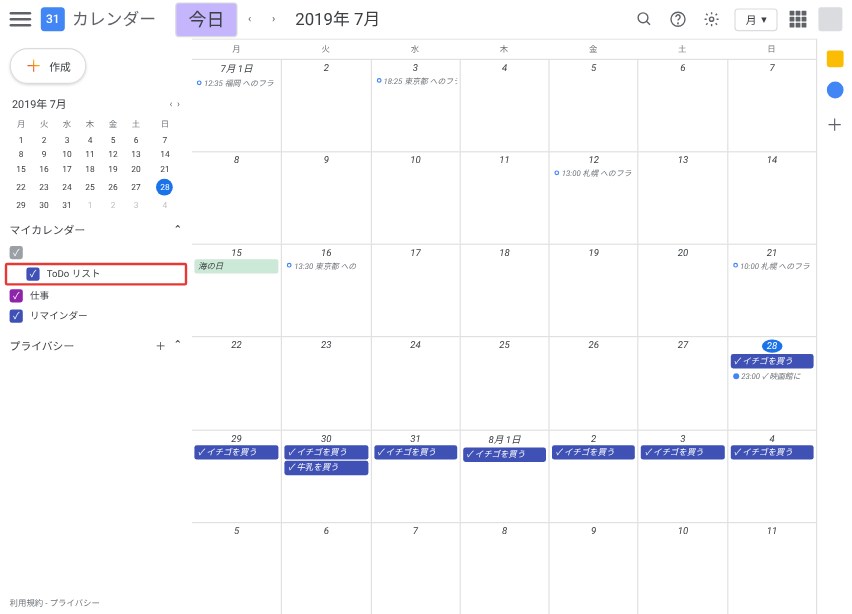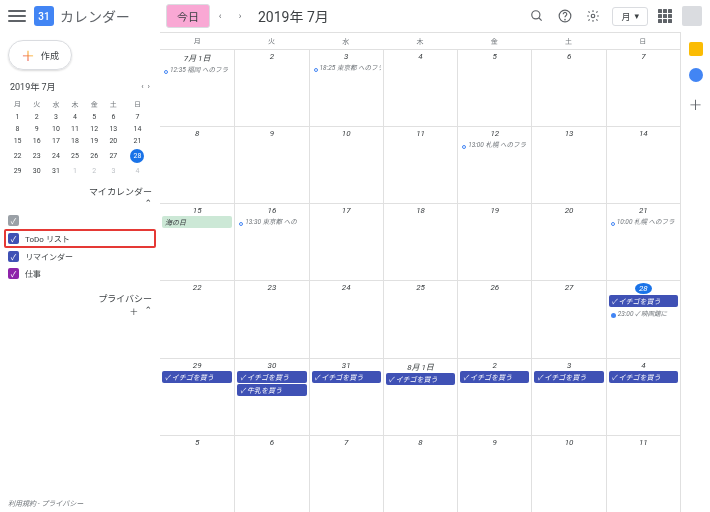--- a/index.html
+++ b/index.html
@@ -1,22 +1,22 @@
 <!DOCTYPE html>
 <html><head>
 <meta charset="utf-8">
 <style>
 * { margin: 0; padding: 0; box-sizing: border-box; font-family: 'Roboto', 'Noto Sans JP', Arial, sans-serif; }
 body { width: 710px; height: 512px; display: flex; flex-direction: column; font-size: 9px; color: #3c4043; background: #fff; overflow: hidden; }
 .header { height: 32px; display: flex; align-items: center; padding: 0 8px; border-bottom-color: transparent; }
 .hamburger { width: 18px; height: 18px; cursor: pointer; display: flex; flex-direction: column; justify-content: center; gap: 3px; margin-right: 8px; }
 .hamburger span { height: 2px; background: #5f6368; border-radius: 1px; }
 .logo { width: 20px; height: 20px; background: #4285f4; border-radius: 3px; color: #fff; display: flex; align-items: center; justify-content: center; font-size: 10px; font-weight: 500; margin-right: 6px; }
-.app-title { font-size: 14px; color: #5f6368; margin-right: 36px; }
-.today-btn { border: 1px solid #dadce0; border-radius: 3px; padding: 3px 10px; font-size: 11px; color: #3c4043; cursor: pointer; background: #f9a8d4; }
+.app-title { font-size: 14px; color: #5f6368; margin-right: 16px; }
+.today-btn { border: 1px solid #dadce0; border-radius: 3px; padding: 3px 10px; font-size: 15px; color: #3c4043; cursor: pointer; background: #c4b5fd; }
 .nav-arrow { width: 20px; height: 20px; display: flex; align-items: center; justify-content: center; cursor: pointer; font-size: 9px; color: #5f6368; }
 .month-title { font-size: 14px; color: #3c4043; margin-left: 8px; }
 .header-right { margin-left: auto; display: flex; align-items: center; gap: 10px; }
 .icon-btn { width: 18px; height: 18px; display: flex; align-items: center; justify-content: center; cursor: pointer; color: #5f6368; }
 .view-select { border: 1px solid #dadce0; border-radius: 3px; padding: 2px 8px; font-size: 9px; cursor: pointer; display: flex; align-items: center; gap: 4px; }
 .apps-icon { width: 14px; height: 14px; display: grid; grid-template-columns: repeat(3,1fr); grid-template-rows: repeat(3,1fr); gap: 1px; cursor: pointer; }
 .apps-icon span { background: #5f6368; border-radius: 0.5px; }
 .avatar { width: 20px; height: 20px; background: #dadce0; border-radius: 2px; cursor: pointer; }
 .main { flex: 1; display: flex; overflow: hidden; }
 .sidebar { width: 160px; padding: 8px; display: flex; flex-direction: column; position: relative; }
@@ -24,35 +24,35 @@
 .create-plus { font-size: 14px; font-weight: 400; background: linear-gradient(45deg,#4285f4,#ea4335,#fbbc04,#34a853); -webkit-background-clip: text; -webkit-text-fill-color: transparent; }
 .mini-header { display: flex; align-items: center; justify-content: space-between; font-size: 9px; color: #3c4043; margin-bottom: 4px; padding: 0 2px; }
 .mini-nav { display: flex; gap: 4px; }
 .mini-nav span { cursor: pointer; color: #5f6368; font-size: 8px; }
 .mini-cal { width: 100%; border-collapse: collapse; margin-bottom: 8px; }
 .mini-cal th { font-size: 7px; color: #70757a; font-weight: 400; padding: 2px; }
 .mini-cal td { font-size: 7px; text-align: center; padding: 2px; color: #3c4043; cursor: pointer; }
 .mini-cal td.other { color: #bdc1c6; }
 .mini-cal td.today span { background: #1a73e8; color: #fff; border-radius: 50%; width: 14px; height: 14px; display: inline-flex; align-items: center; justify-content: center; }
 .search-box { background: #f1f3f4; border-radius: 3px; padding: 5px 8px; font-size: 8px; color: #5f6368; margin-bottom: 12px; }
-.cal-section-title { display: flex; align-items: flex-end; justify-content: space-between; font-size: 9px; color: #3c4043; margin-bottom: 4px; cursor: pointer; flex-direction: column; }
+.cal-section-title { display: flex; align-items: center; justify-content: space-between; font-size: 9px; color: #3c4043; margin-bottom: 4px; cursor: pointer; }
 .cal-item { display: flex; align-items: center; gap: 6px; font-size: 8px; padding: 3px 0; }
 .cal-check { width: 11px; height: 11px; border-radius: 2px; display: flex; align-items: center; justify-content: center; color: #fff; font-size: 8px; }
-.cal-item.highlighted { border: 2px solid #e53935; border-radius: 2px; margin: 0 -4px; padding: 2px 2px; }
-.footer-link { position: absolute; bottom: 4px; left: 8px; font-size: 7px; color: #70757a; font-style: italic; }
+.cal-item.highlighted { border: 2px solid #e53935; border-radius: 2px; margin: 0 -4px; padding: 2px 16px; }
+.footer-link { position: absolute; bottom: 4px; left: 8px; font-size: 7px; color: #70757a; }
 .calendar-area { flex: 1; display: flex; flex-direction: column; }
 .dow-row, .week-row { display: grid; grid-template-columns: repeat(7,1fr); }
 .dow-row { border-top: 1px solid #e0e0e0; }
 .dow-cell { font-size: 7px; color: #70757a; text-align: center; padding: 3px 0; }
 .weeks { flex: 1; display: grid; grid-template-rows: repeat(6,1fr); font-style: italic; }
 .day-cell { border-left: 1px solid #e0e0e0; border-top: 1px solid #e0e0e0; padding: 2px; position: relative; overflow: hidden; }
 .day-cell:first-child { border-left: none; }
 .day-num { font-size: 8px; color: #3c4043; text-align: center; margin-bottom: 1px; }
 .day-num.today span { background: #1a73e8; color: #fff; border-radius: 50%; padding: 1px 4px; display: inline-block; }
-.day-event { font-size: 6.5px; color: #70757a; white-space: nowrap; overflow: hidden; text-overflow: ellipsis; padding: 0 2px; display: flex; align-items: flex-end; gap: 2px; }
+.day-event { font-size: 6.5px; color: #70757a; white-space: nowrap; overflow: hidden; text-overflow: ellipsis; padding: 0 2px; display: flex; align-items: center; gap: 2px; }
 .task-chip { background: #3f51b5; color: #fff; font-size: 7px; border-radius: 2px; padding: 1px 3px; white-space: nowrap; overflow: hidden; display: flex; align-items: center; gap: 2px; margin-bottom: 1px; }
 .holiday-chip { background: #cce8d6; color: #3c4043; font-size: 7px; border-radius: 2px; padding: 1px 3px; white-space: nowrap; overflow: hidden; }
 .dot { width: 5px; height: 5px; border-radius: 50%; flex-shrink: 0; }
 .dot.blue { background: #4285f4; } .dot.open { border: 1px solid #4285f4; width: 4px; height: 4px; }
 .side-panel { width: 30px; border-left: 1px solid #e0e0e0; display: flex; flex-direction: column; align-items: center; padding-top: 10px; gap: 12px; }
 .side-icon { width: 14px; height: 14px; cursor: pointer; border-radius: 2px; }
 .side-icon.keep { background: #fbbc04; }
 .side-icon.tasks { background: #4285f4; border-radius: 50%; }
 .side-plus { font-size: 14px; color: #5f6368; cursor: pointer; }
 .check-mark::before { content: "✓"; }
@@ -191,26 +191,26 @@
     <div id="my-cals">
         <div class="cal-item">
           <div class="cal-check check-mark" style="background: rgb(154, 160, 166);"></div>
           <span>　</span>
         </div>
         <div class="cal-item highlighted">
           <div class="cal-check check-mark" style="background: rgb(63, 81, 181);"></div>
           <span>ToDo リスト</span>
         </div>
         <div class="cal-item">
+          <div class="cal-check check-mark" style="background: rgb(142, 36, 170);"></div>
+          <span>仕事</span>
+        </div>
+        <div class="cal-item">
           <div class="cal-check check-mark" style="background: rgb(63, 81, 181);"></div>
           <span>リマインダー</span>
-        </div>
-        <div class="cal-item">
-          <div class="cal-check check-mark" style="background: rgb(142, 36, 170);"></div>
-          <span>仕事</span>
         </div>
       </div>
     <div class="cal-section-title" style="margin-top:10px">
         <span>プライバシー</span>
         <span style="display:flex;gap:6px">
           <span>＋</span>
           <span>⌃</span>
         </span>
       </div>
     <div class="footer-link">利用規約 - プライバシー</div>

